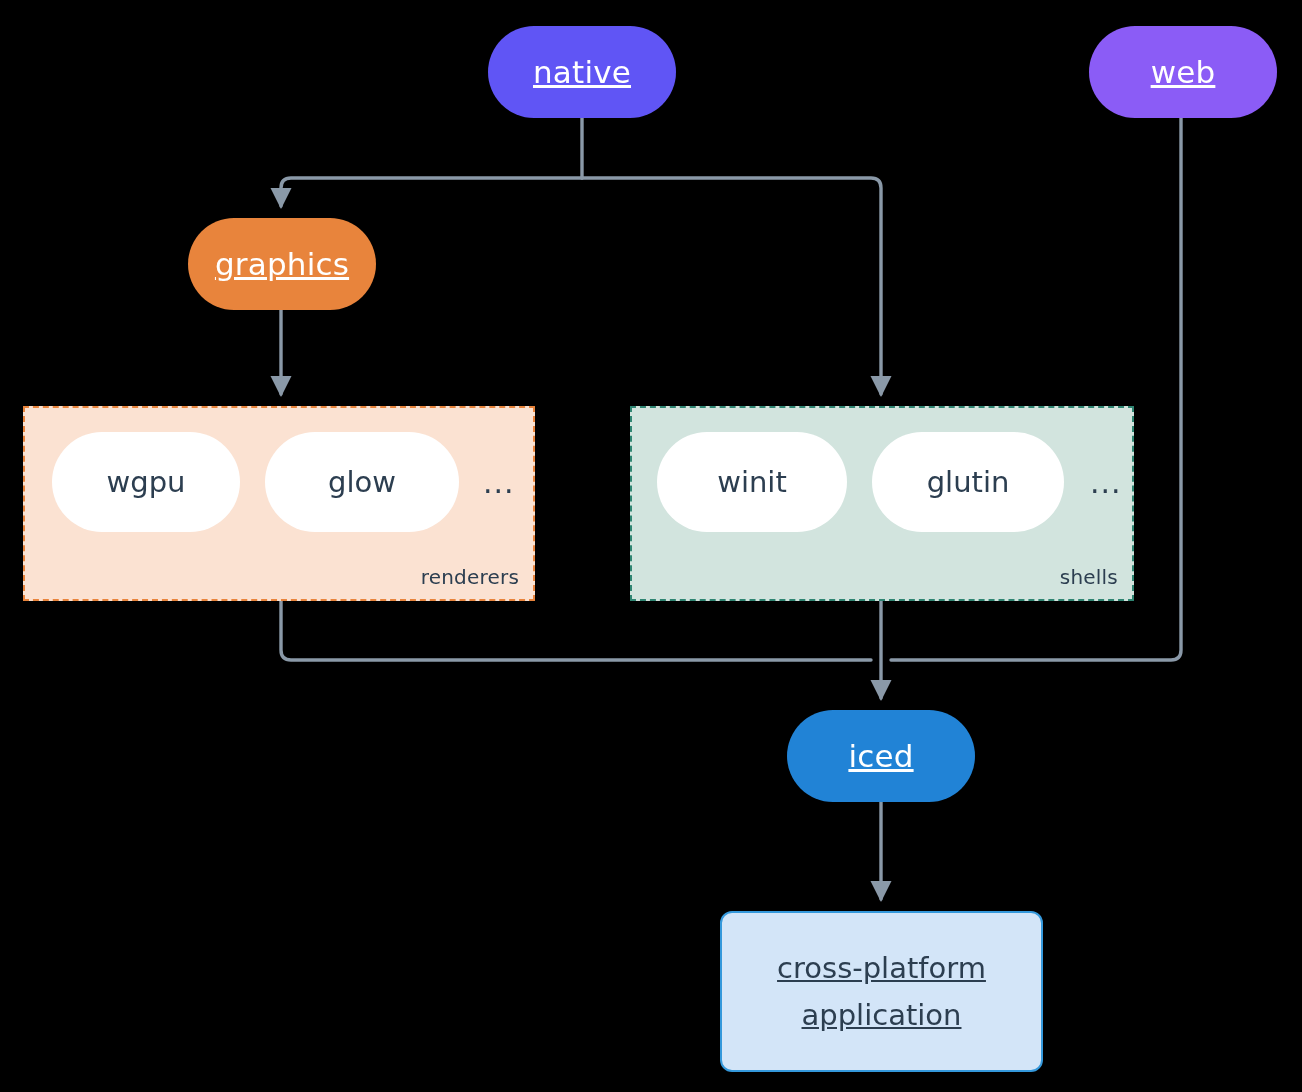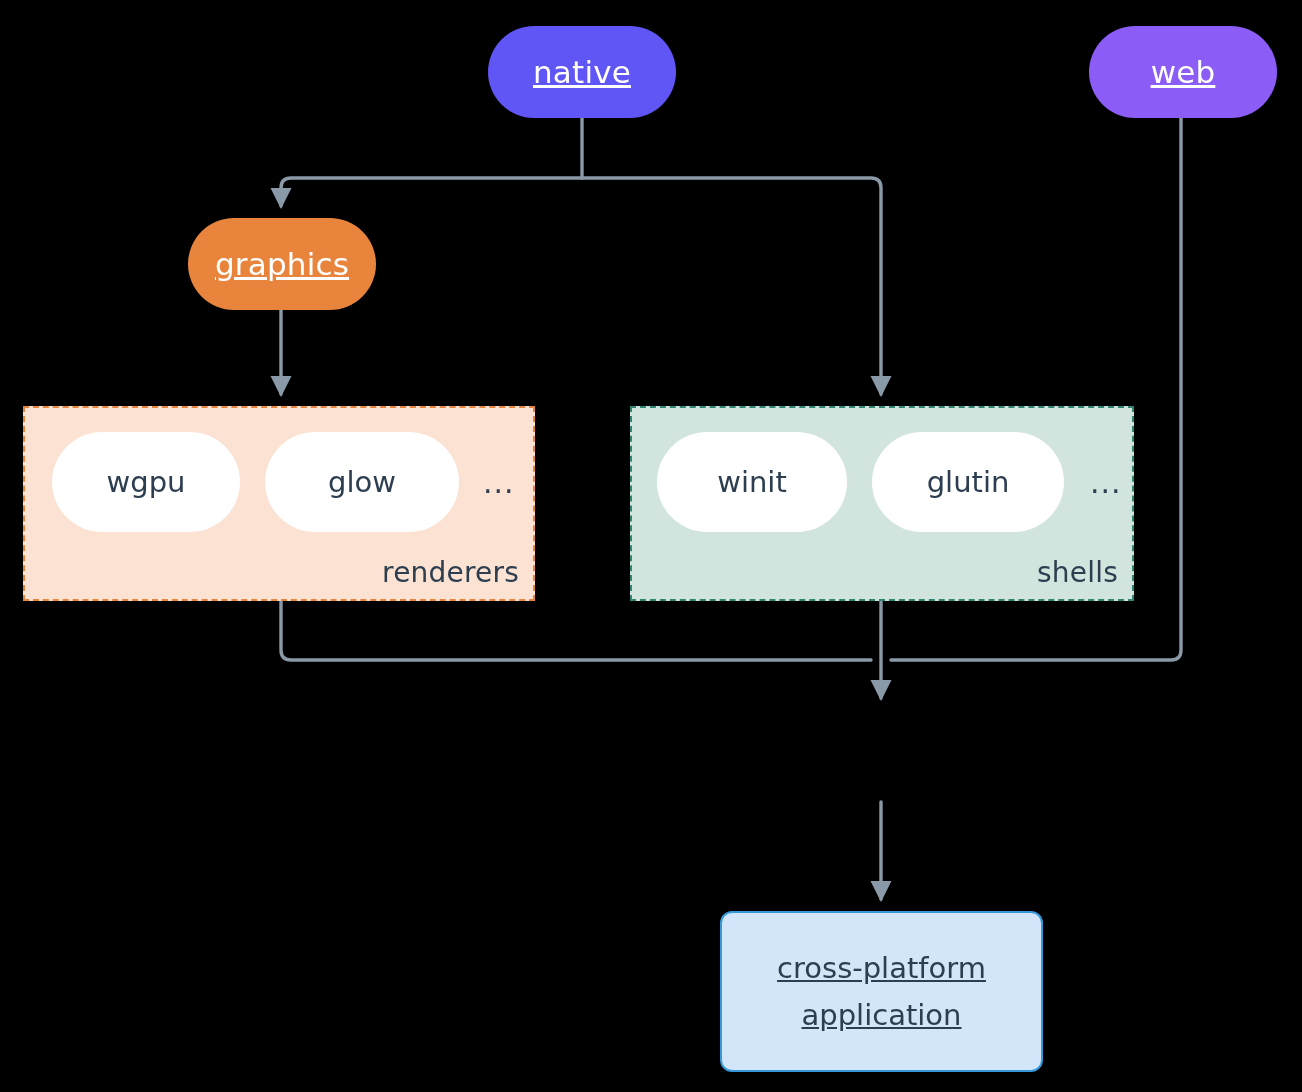--- a/index.html
+++ b/index.html
@@ -71,21 +71,21 @@
   }
   #group-shells {
     left: 630px; top: 406px; width: 504px; height: 195px;
     background: #d2e4de;
     border: 2px dashed #2f8572;
   }
   .group-label {
     position: absolute;
     right: 14px;
     bottom: 10px;
-    font-size: 28px;
+    font-size: 20px;
     color: #2c3e50;
     letter-spacing: 0.2px;
   }
 
   
   .chip {
     position: absolute;
     display: flex;
     align-items: center;
     justify-content: center;
@@ -188,19 +188,22 @@
     <div class="chip" id="chip-glutin">
       <span>glutin</span>
     </div>
     <div class="chip" id="chip-winit">
       <span>winit</span>
     </div>
     <div class="ellipsis" id="ellipsis-shells">...</div>
     <div class="group-label">shells</div>
   </div>
 
+  <div class="node pill-node" id="node-iced">
+    <span>iced</span>
+  </div>
 
   <div class="node" id="node-application">
     <span class="line">cross-platform</span>
     <span class="line">application</span>
   </div>
 
 </div>
 
 </body></html>

